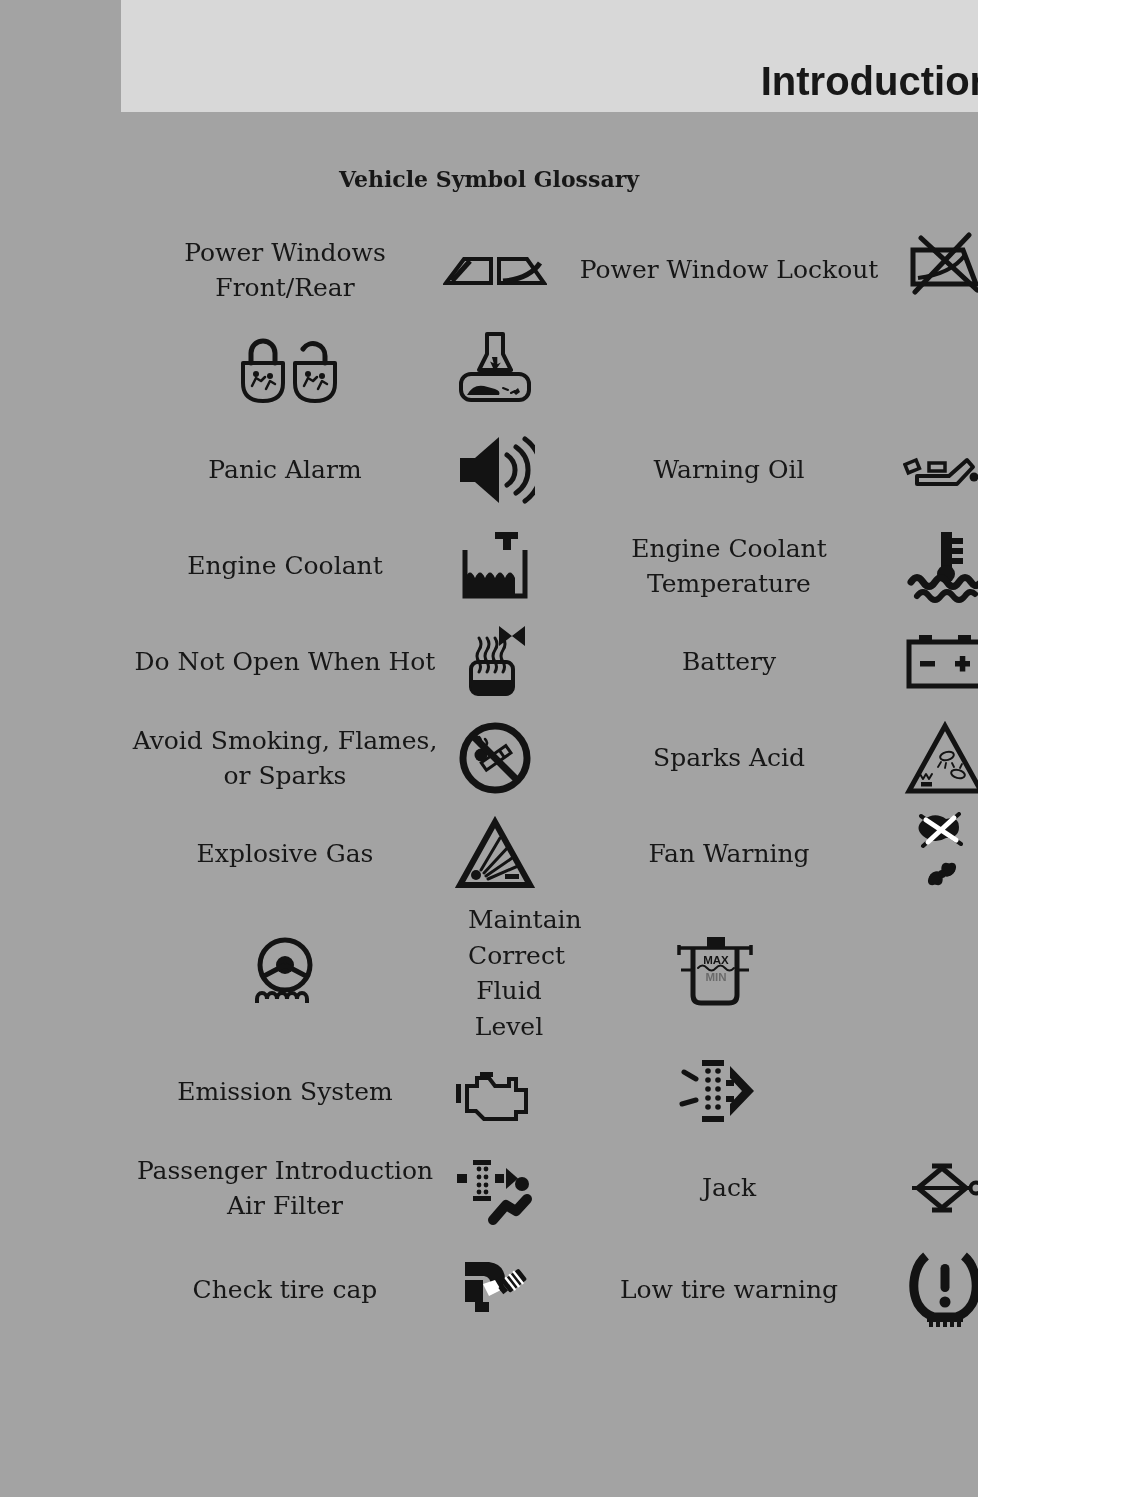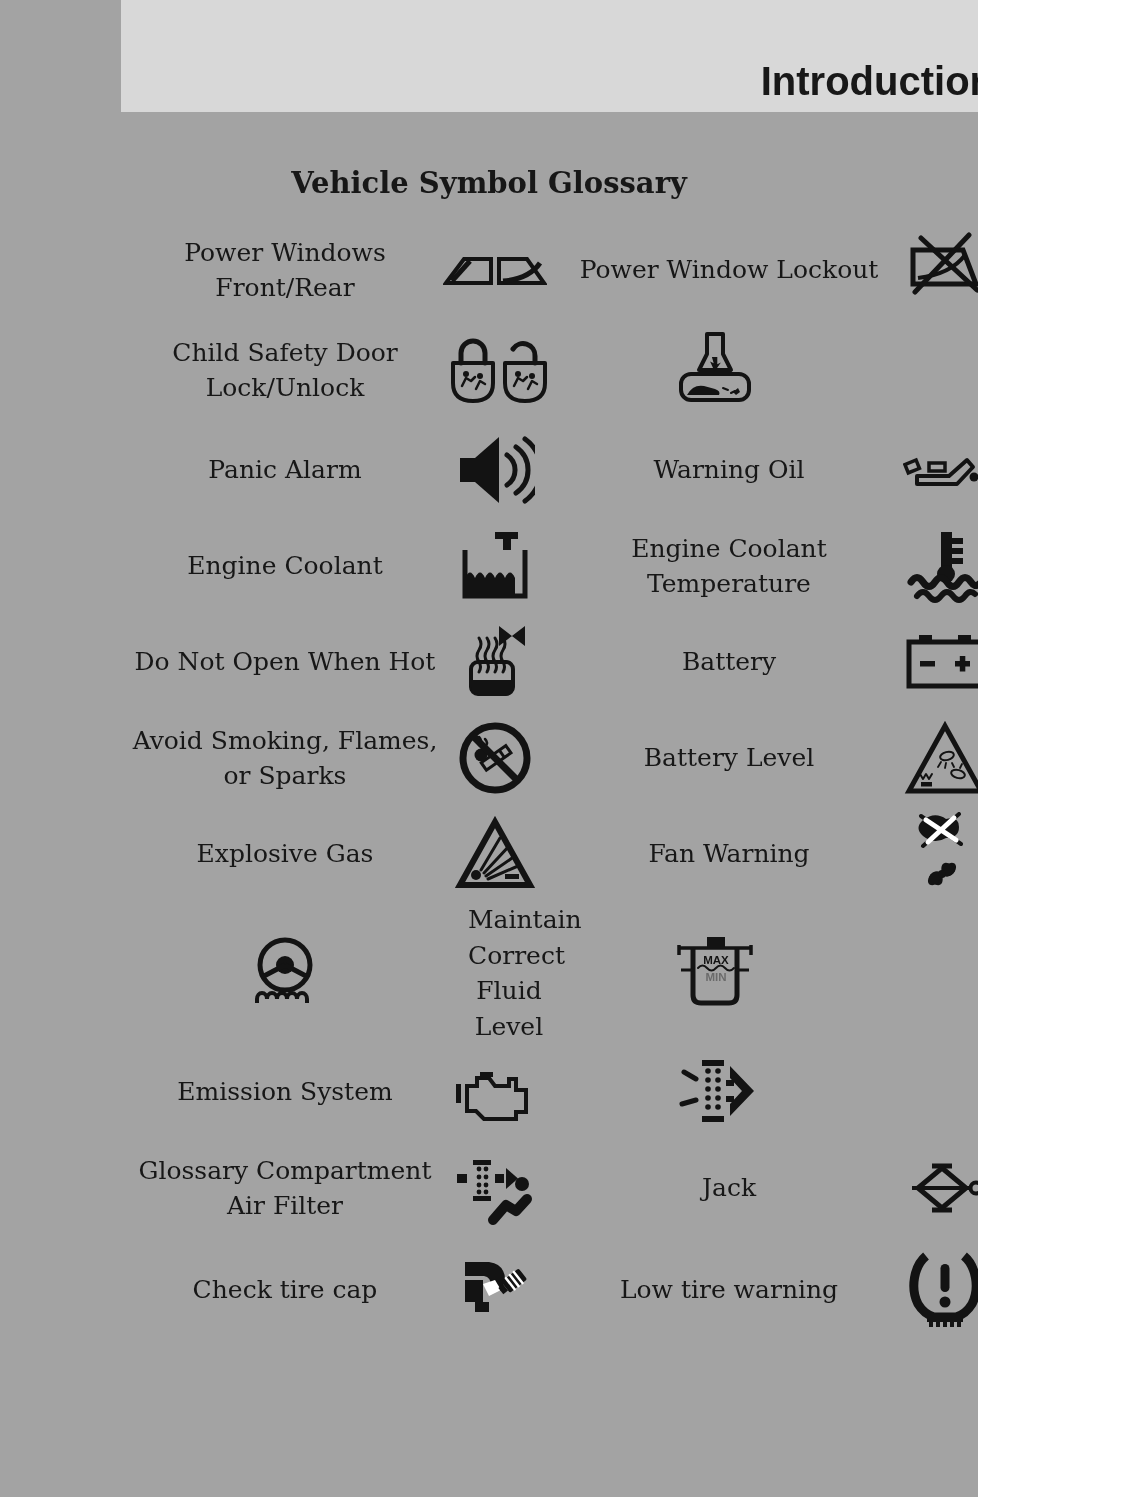--- a/index.html
+++ b/index.html
@@ -4,21 +4,21 @@
 <style>
   html,body{margin:0;padding:0;background:#fff;}
   .page{position:relative;width:978px;height:1497px;background:#a3a3a3;overflow:hidden;
         font-family:"DejaVu Serif",serif;color:#171717;}
   .topbar{position:absolute;left:121px;top:0;width:899px;height:112px;background:#d8d8d8;
           display:flex;align-items:flex-end;justify-content:flex-end;
           padding:0 26px 8px 0;box-sizing:border-box;}
   .topbar .hdr{font-family:"Liberation Sans",sans-serif;font-size:40px;font-weight:bold;
                margin:0;color:#181818;letter-spacing:0px;}
   .glossary-title{position:absolute;top:166px;left:0;width:100%;text-align:center;
-                  font-size:29px;font-weight:bold;margin:0;}
+                  font-size:22px;font-weight:bold;margin:0;}
   .glossary{position:absolute;top:222px;left:130px;}
   .row{display:grid;grid-template-columns:310px 110px 330px 130px;min-height:96px;align-items:center;text-align:center;}
   .row.r2{min-height:104px;}
   .row.r11{min-height:108px;}
   .label{font-size:25px;line-height:1.42;white-space:pre-line;}
   .label.right{padding-left:28px;}
   .iconcell{display:flex;justify-content:center;align-items:center;}
   .icon svg{display:block;}
   .sk{stroke:#131313;fill:none;stroke-linecap:round;stroke-linejoin:round;}
   .skb{stroke:#131313;fill:none;stroke-linecap:butt;stroke-linejoin:miter;}
@@ -56,22 +56,20 @@
       <div class="iconcell icon">
         <svg width="80" height="80" viewBox="0 0 80 80">
           <path class="skb" stroke-width="5" d="M8,20 H58 L71,54 H8 Z"></path>
           <path class="skb" stroke-width="4" d="M13,48 Q46,44 60,25"></path>
           <path class="sk" stroke-width="5" d="M16,8 L72,60 M64,5 L10,62"></path>
         </svg>
       </div>
     </div>
 
     <div class="row r2">
-      <div class="label left">Child Safety Door
-Lock/Unlock</div>
       <div class="iconcell icon">
         <svg width="104" height="78" viewBox="0 0 104 78">
           <path class="sk" stroke-width="5" d="M18,32 V22 a12,12 0 0 1 24,0 V32"></path>
           <path class="sk" stroke-width="4" d="M10,32 H50 V52 Q50,70 30,70 Q10,70 10,52 Z"></path>
           <circle class="fl" cx="23" cy="43" r="3"></circle>
           <path class="sk" stroke-width="2.5" d="M19,55 l4,-8 5,3 4,-4"></path>
           <circle class="fl" cx="37" cy="45" r="3"></circle>
           <path class="sk" stroke-width="2.5" d="M33,58 l4,-8 5,3"></path>
           <path class="sk" stroke-width="5" d="M70,18 a12,12 0 0 1 22,7 v7"></path>
           <path class="sk" stroke-width="4" d="M62,32 H102 V52 Q102,70 82,70 Q62,70 62,52 Z"></path>
@@ -174,21 +172,21 @@
           <circle class="skb" cx="41" cy="41" r="32" stroke-width="7"></circle>
           <g transform="rotate(-35 41 41)">
             <rect class="skb" x="27" y="37" width="30" height="9" stroke-width="3" fill="#fff"></rect>
             <line class="skb" x1="49" y1="37" x2="49" y2="46" stroke-width="3"></line>
           </g>
           <circle class="fl" cx="27" cy="38" r="6.5"></circle>
           <path class="sk" stroke-width="2.5" d="M25,28 q4,-4 0,-8 M31,30 q4,-4 0,-8"></path>
           <line class="skb" x1="18" y1="18" x2="64" y2="64" stroke-width="7"></line>
         </svg>
       </div>
-      <div class="label right">Battery Level</div>
+      <div class="label right">Sparks Acid</div>
       <div class="iconcell icon">
         <svg width="82" height="76" viewBox="0 0 82 76">
           <path class="skb" stroke-width="5" stroke-linejoin="round" d="M41,6 L77,71 H5 Z"></path>
           <ellipse class="skb" cx="43" cy="36" rx="7" ry="4" stroke-width="2" transform="rotate(-15 43 36)"></ellipse>
           <path class="sk" stroke-width="1.8" d="M37,42 l-3,5 m8,-4 l-1,5"></path>
           <ellipse class="skb" cx="54" cy="54" rx="7" ry="4" stroke-width="2" transform="rotate(15 54 54)"></ellipse>
           <path class="sk" stroke-width="1.8" d="M50,47 l-2,-4 m8,5 l2,-4"></path>
           <path class="sk" stroke-width="2" d="M16,54 l3,5 3,-5 3,5 3,-5"></path>
           <rect class="fl" x="17" y="62" width="11" height="4.5"></rect>
         </svg>
@@ -271,21 +269,21 @@
             <circle class="fl" cx="44" cy="53" r="2.8"></circle>
           <path class="sk" stroke-width="5" d="M10,18 L22,25 M8,50 L22,46"></path>
           <rect class="fl" x="52" y="26" width="8" height="6"></rect>
           <rect class="fl" x="52" y="42" width="8" height="6"></rect>
           <path class="fl" d="M56,12 L80,37 L56,62 V50 L68,37 L56,24 Z"></path>
         </svg>
       </div>
     </div>
 
     <div class="row">
-      <div class="label left">Glossary Compartment
+      <div class="label left">Passenger Introduction
 Air Filter</div>
       <div class="iconcell icon">
         <svg width="80" height="80" viewBox="0 0 80 80">
           <rect class="fl" x="2" y="26" width="10" height="9"></rect>
           <rect class="fl" x="18" y="12" width="18" height="5"></rect>
           <rect class="fl" x="18" y="48" width="18" height="5"></rect>
           <circle class="fl" cx="24" cy="21" r="2.4"></circle>
             <circle class="fl" cx="31" cy="21" r="2.4"></circle>
           <circle class="fl" cx="24" cy="29" r="2.4"></circle>
             <circle class="fl" cx="31" cy="29" r="2.4"></circle>

